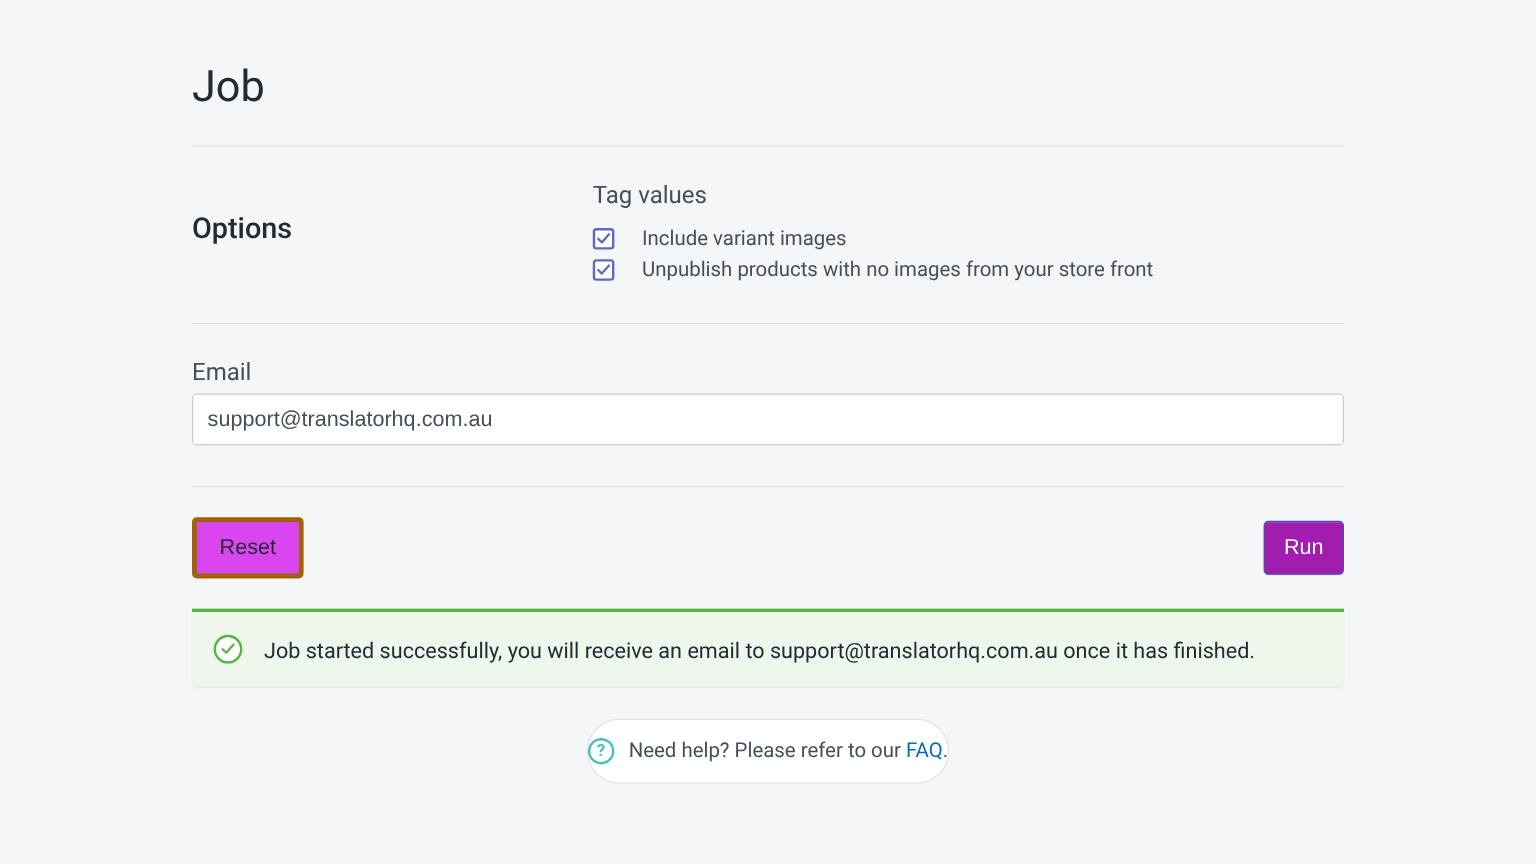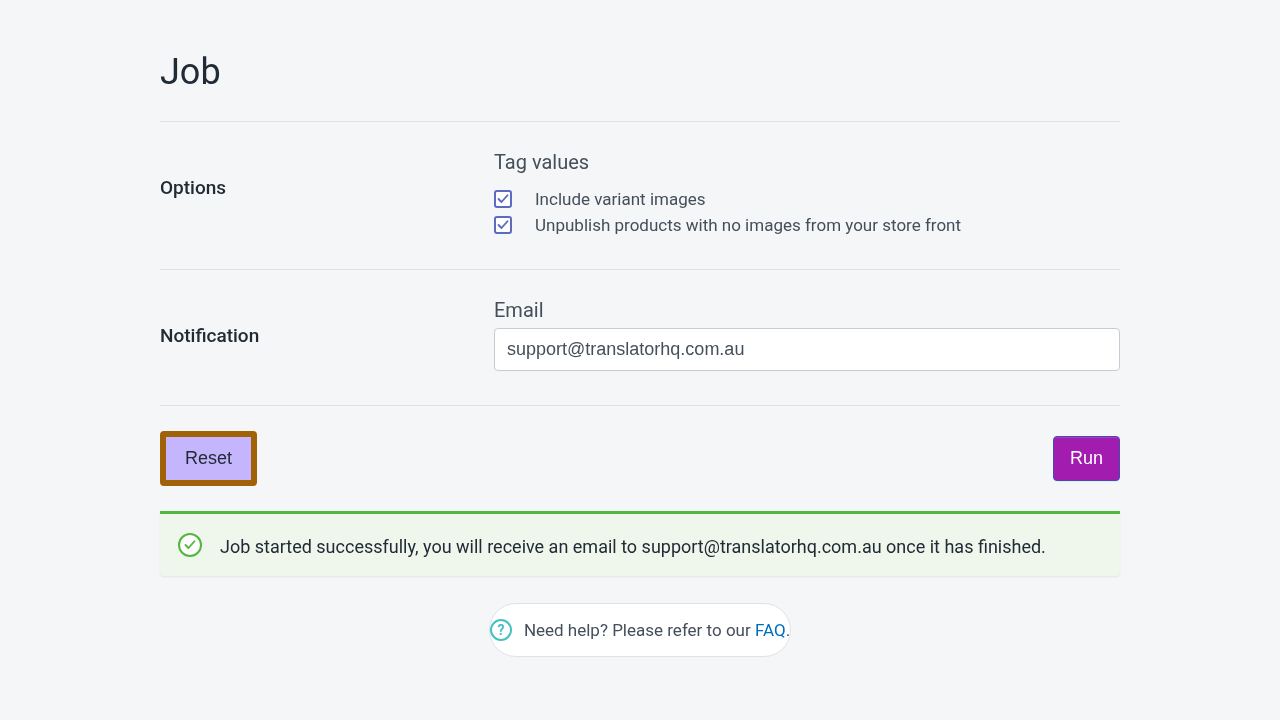--- a/index.html
+++ b/index.html
@@ -23,21 +23,21 @@
   margin-bottom: 28px;
 }
 .section {
   border-top: 1px solid #dfe3e8;
   padding: 28px 0 34px 0;
   display: flex;
   gap: 0;
 }
 .section-label {
   width: 334px;
-  font-size: 19px;
+  font-size: 24px;
   font-weight: 500;
   color: #212b36;
   padding-top: 26px;
 }
 .section-content {
   flex: 1;
 }
 .field-label {
   font-size: 20px;
   color: #454f5b;
@@ -86,22 +86,22 @@
   padding: 25px 0;
   display: flex;
   justify-content: space-between;
   align-items: center;
 }
 .btn {
   font-size: 18px;
   padding: 11px 19px;
   border-radius: 4px;
   cursor: pointer;
-  border: 6px solid #a16207;
-  background: #c4b5fd;
+  border: 4px solid #a16207;
+  background: #d946ef;
   color: #212b36;
 }
 .btn-primary {
   background: #a21caf;
   border: 1px solid #3f4eae;
   color: #fff;
   padding: 11px 16px;
   box-shadow: inset 0 1px 0 rgba(255,255,255,0.15), 0 1px 0 rgba(22,29,37,0.05);
 }
 .banner {
@@ -190,21 +190,20 @@
                 <path d="M2 8 L6 12 L14 3" stroke="#5c6ac4" stroke-width="2.5" fill="none" stroke-linecap="round" stroke-linejoin="round"></path>
               </svg>
           </span>
           <span class="cb-label">Unpublish products with no images from your store front</span>
         </span>
       </div>
     </div>
   </div>
 
   <div class="section">
-    <div class="section-label">Notification</div>
     <div class="section-content">
       <label class="field-label">Email</label>
       <input class="text-input" type="text" value="support@translatorhq.com.au" style="">
     </div>
   </div>
 
   <div class="actions">
     <button class="btn">Reset</button>
     <button class="btn btn-primary">Run</button>
   </div>

